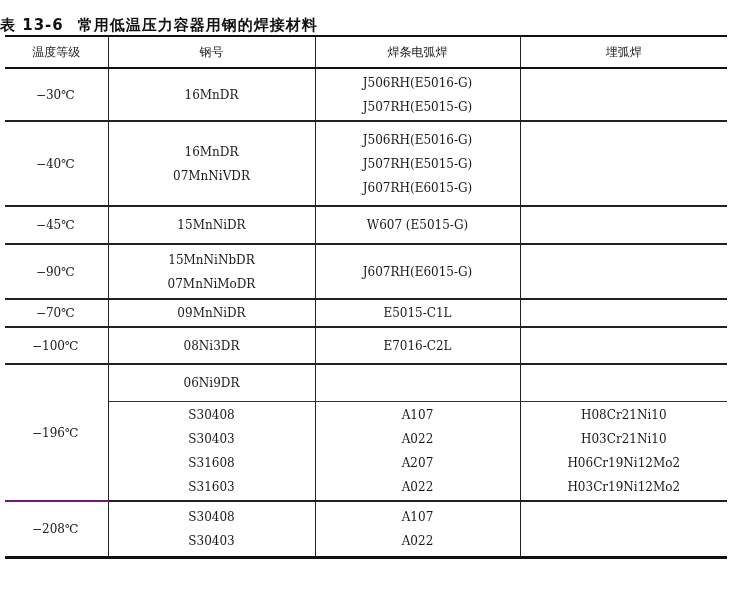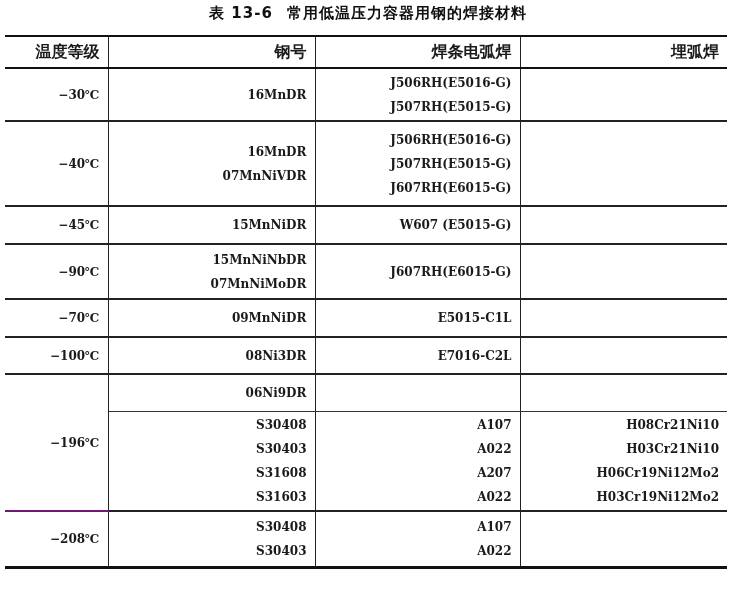--- a/index.html
+++ b/index.html
@@ -2,45 +2,45 @@
 <html><head>
 <meta charset="utf-8">
 <style>
   html, body { margin: 0; padding: 0; background: #ffffff; }
   body {
     width: 736px; height: 597px; position: relative; overflow: hidden;
     font-family: "DejaVu Serif", "Liberation Serif", serif;
     color: #1a1a1a;
   }
   .title {
-    position: absolute; left: 0; top: 4px; width: 736px; text-align: center;
+    position: absolute; left: 0; top: 16px; width: 736px; text-align: left;
     font-family: "DejaVu Sans", "Liberation Sans", sans-serif;
     font-weight: bold; font-size: 15px; letter-spacing: 1px; color: #111;
   }
   .title .num { margin-right: 14px; }
   table {
     position: absolute; left: 5px; top: 35px; width: 722px;
     border-collapse: collapse; table-layout: fixed;
     font-size: 12px; line-height: 24px;
   }
   col.c1 { width: 103px; }
   col.c2 { width: 207px; }
   col.c3 { width: 205px; }
   col.c4 { width: 207px; }
   th, td {
     border-left: 1px solid #222; border-right: 1px solid #222;
     border-bottom: 1px solid #333;
-    padding: 0 8px; vertical-align: middle; text-align: right; font-weight: bold;
+    padding: 0 8px; vertical-align: middle; text-align: center;
   }
   th:first-child, td:first-child { border-left: none; }
   th:last-child, td:last-child { border-right: none; }
   thead th {
     border-top: 2px solid #111; border-bottom: 2px solid #111;
-    height: 30px; font-weight: bold; text-align: right;
-    font-family: "DejaVu Sans", "Liberation Sans", sans-serif; font-size: 16px;
+    height: 30px; font-weight: normal; text-align: center;
+    font-family: "DejaVu Sans", "Liberation Sans", sans-serif; font-size: 12px;
   }
   tbody tr.group-end td { border-bottom: 2px solid #222; }
   tbody tr.last td { border-bottom: 3px solid #111; }
   td.temp { padding-left: 6px; margin-top: 20px; }
   .line { display: block; }
 </style>
 </head>
 <body>
 
 <div class="title">
@@ -106,21 +106,21 @@
       <td>
         <span class="line">15MnNiNbDR</span>
         <span class="line">07MnNiMoDR</span>
       </td>
       <td>
         <span class="line">J607RH(E6015-G)</span>
       </td>
       <td></td>
     </tr>
 
-    <tr class="group-end" style="height:38px">
+    <tr class="group-end" style="height:28px">
       <td class="temp">−70℃</td>
       <td>
         <span class="line">09MnNiDR</span>
       </td>
       <td>
         <span class="line">E5015-C1L</span>
       </td>
       <td></td>
     </tr>
 

